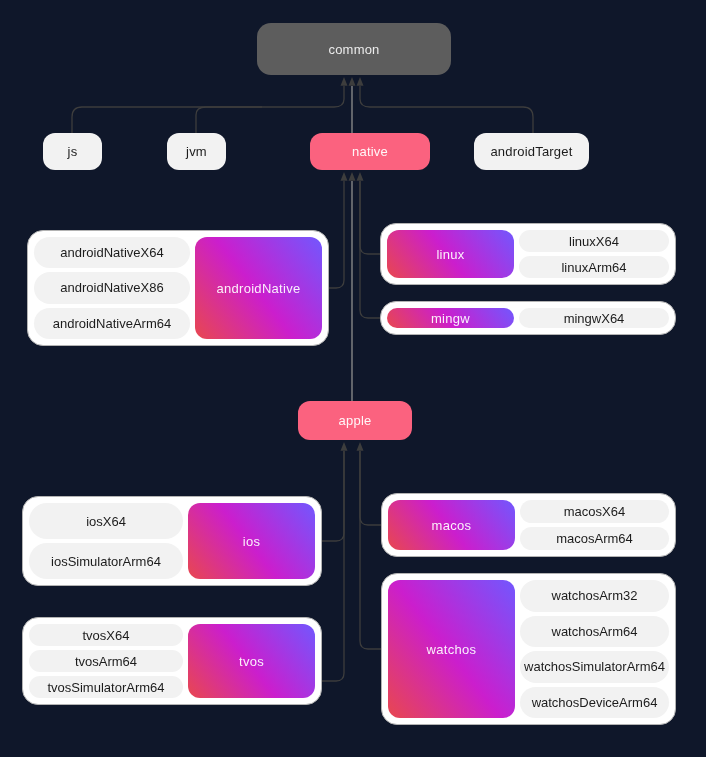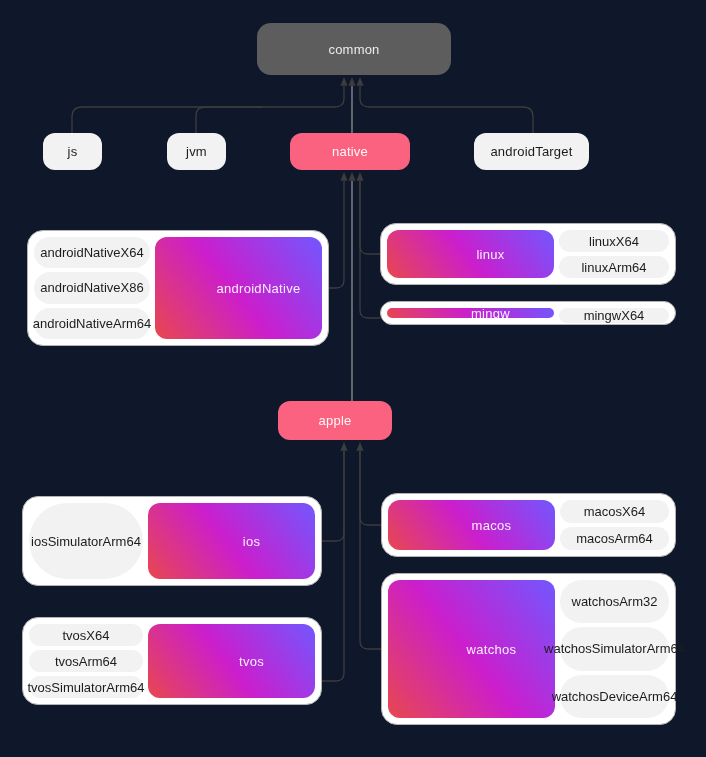--- a/index.html
+++ b/index.html
@@ -14,36 +14,35 @@
   }
   .wires{position:absolute;left:0;top:0;}
   .wires path{fill:none;stroke:var(--line,#3d3d3d);stroke-width:1.3;}
   .wires path.soft{stroke:var(--line-soft,#8f8f8f);}
   .wires path.arrow{fill:var(--line,#3d3d3d);stroke:none;}
   .node{
     position:absolute;display:flex;align-items:center;justify-content:center;
     background:var(--pill-bg,#f2f2f2);border-radius:12px;letter-spacing:.2px;
   }
   .node.dark{background:var(--dark,#5d5d5d);color:#ececec;border-radius:14px;}
-  .node.pink{background:var(--pink,#fb627f);color:rgba(255,255,255,.95);}
+  .node.pink{background:var(--pink,#fb627f);color:rgba(255,255,255,.95);margin-left:20px;}
   .group{
     position:absolute;box-sizing:border-box;background:#fff;
     border:1px solid var(--group-border,#b3b3b3);border-radius:16px;
     padding:6px;display:flex;gap:5px;
   }
   .pills{flex:1;display:flex;flex-direction:column;gap:4px;min-width:0;}
   .pill{
     flex:1;display:flex;align-items:center;justify-content:center;
     background:var(--pill-bg,#f2f2f2);border-radius:999px;white-space:nowrap;
   }
   .gbox{
     width:127px;display:flex;align-items:center;justify-content:center;
     border-radius:12px;color:rgba(255,255,255,.93);letter-spacing:.3px;
     background:linear-gradient(52deg,var(--grad-start,#e8474f) 0%,var(--grad-mid,#cb1ecd) 48%,var(--grad-end,#7257fe) 100%);
-    padding-left:40px;
   }
 </style>
 </head>
 <body>
 
 <div class="canvas">
 
   <svg class="wires" width="706" height="757" viewBox="0 0 706 757" aria-hidden="true">
 
     <path d="M72,133 V117 Q72,107 82,107 H334 Q344,107 344,99 V86"></path>
@@ -87,48 +86,50 @@
   </div>
 
   <div class="group" style="left:380px;top:223px;width:296px;height:62px">
     <div class="gbox">linux</div>
     <div class="pills">
       <div class="pill">linuxX64</div>
       <div class="pill">linuxArm64</div>
     </div>
   </div>
 
-  <div class="group" style="left:380px;top:301px;width:296px;height:24px">
+  <div class="group" style="left:380px;top:301px;width:296px;height:34px">
     <div class="gbox">mingw</div>
     <div class="pills">
       <div class="pill">mingwX64</div>
     </div>
   </div>
 
   <div class="node pink" style="left:278px;top:401px;width:114px;height:39px">apple</div>
 
   <div class="group" style="left:22px;top:496px;width:300px;height:90px">
     <div class="pills">
+      <div class="pill">iosX64</div>
       <div class="pill">iosSimulatorArm64</div>
     </div>
     <div class="gbox">ios</div>
   </div>
 
   <div class="group" style="left:381px;top:493px;width:295px;height:64px">
     <div class="gbox">macos</div>
     <div class="pills">
       <div class="pill">macosX64</div>
       <div class="pill">macosArm64</div>
     </div>
   </div>
 
   <div class="group" style="left:381px;top:573px;width:295px;height:152px">
     <div class="gbox">watchos</div>
     <div class="pills">
       <div class="pill">watchosArm32</div>
+      <div class="pill">watchosArm64</div>
       <div class="pill">watchosSimulatorArm64</div>
       <div class="pill">watchosDeviceArm64</div>
     </div>
   </div>
 
   <div class="group" style="left:22px;top:617px;width:300px;height:88px">
     <div class="pills">
       <div class="pill">tvosX64</div>
       <div class="pill">tvosArm64</div>
       <div class="pill">tvosSimulatorArm64</div>

